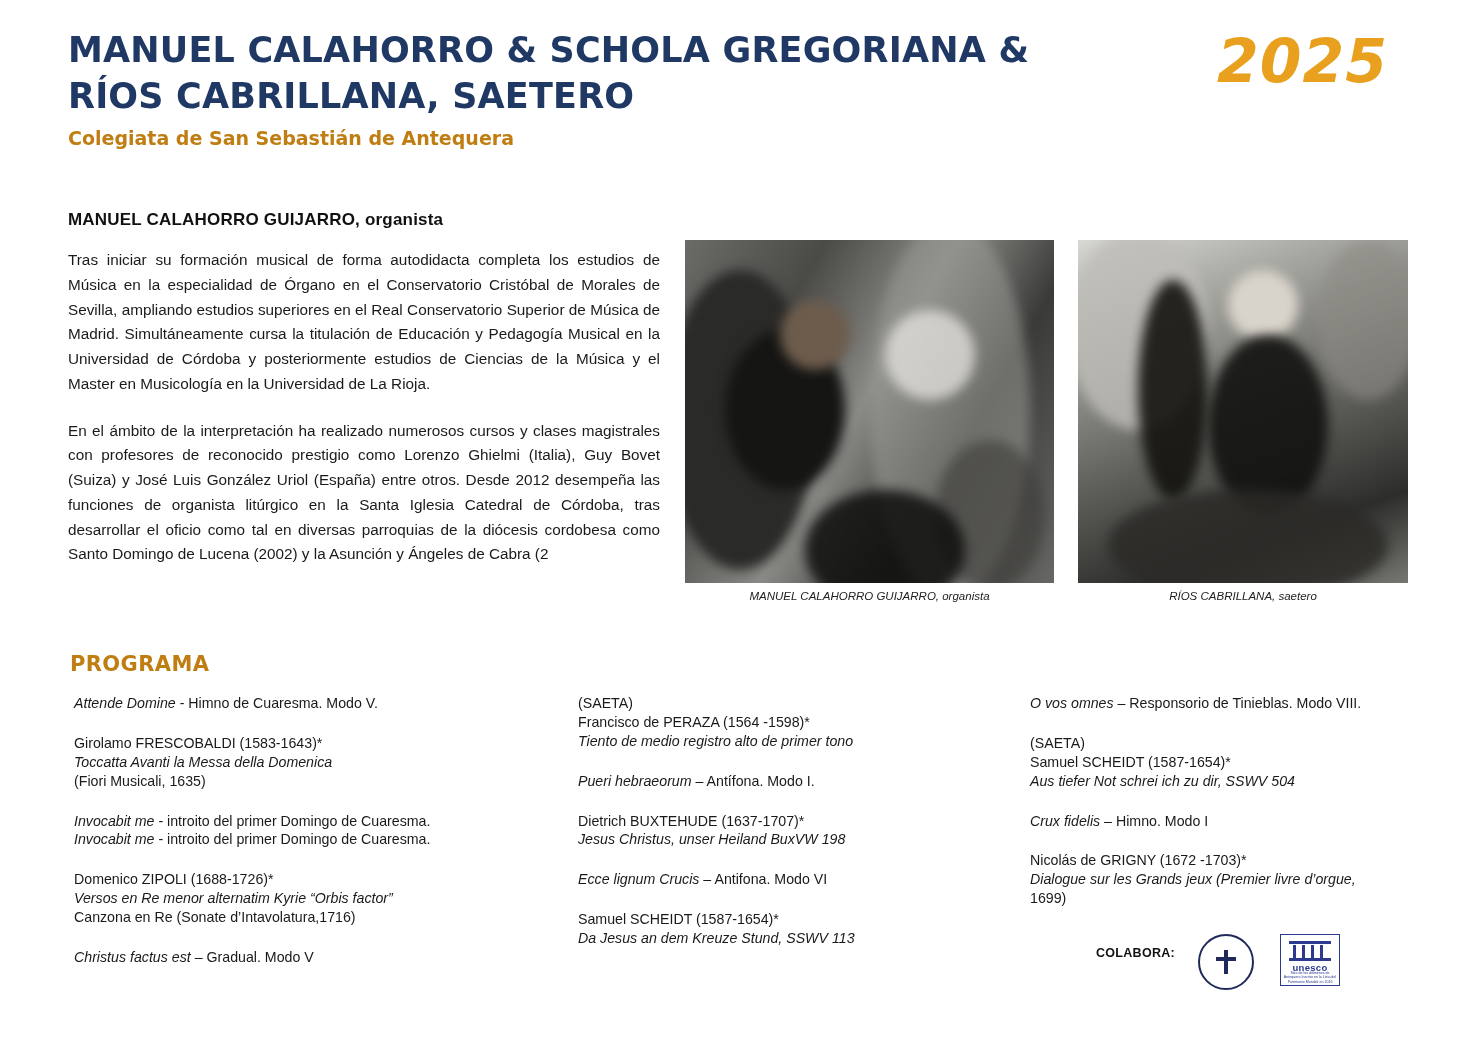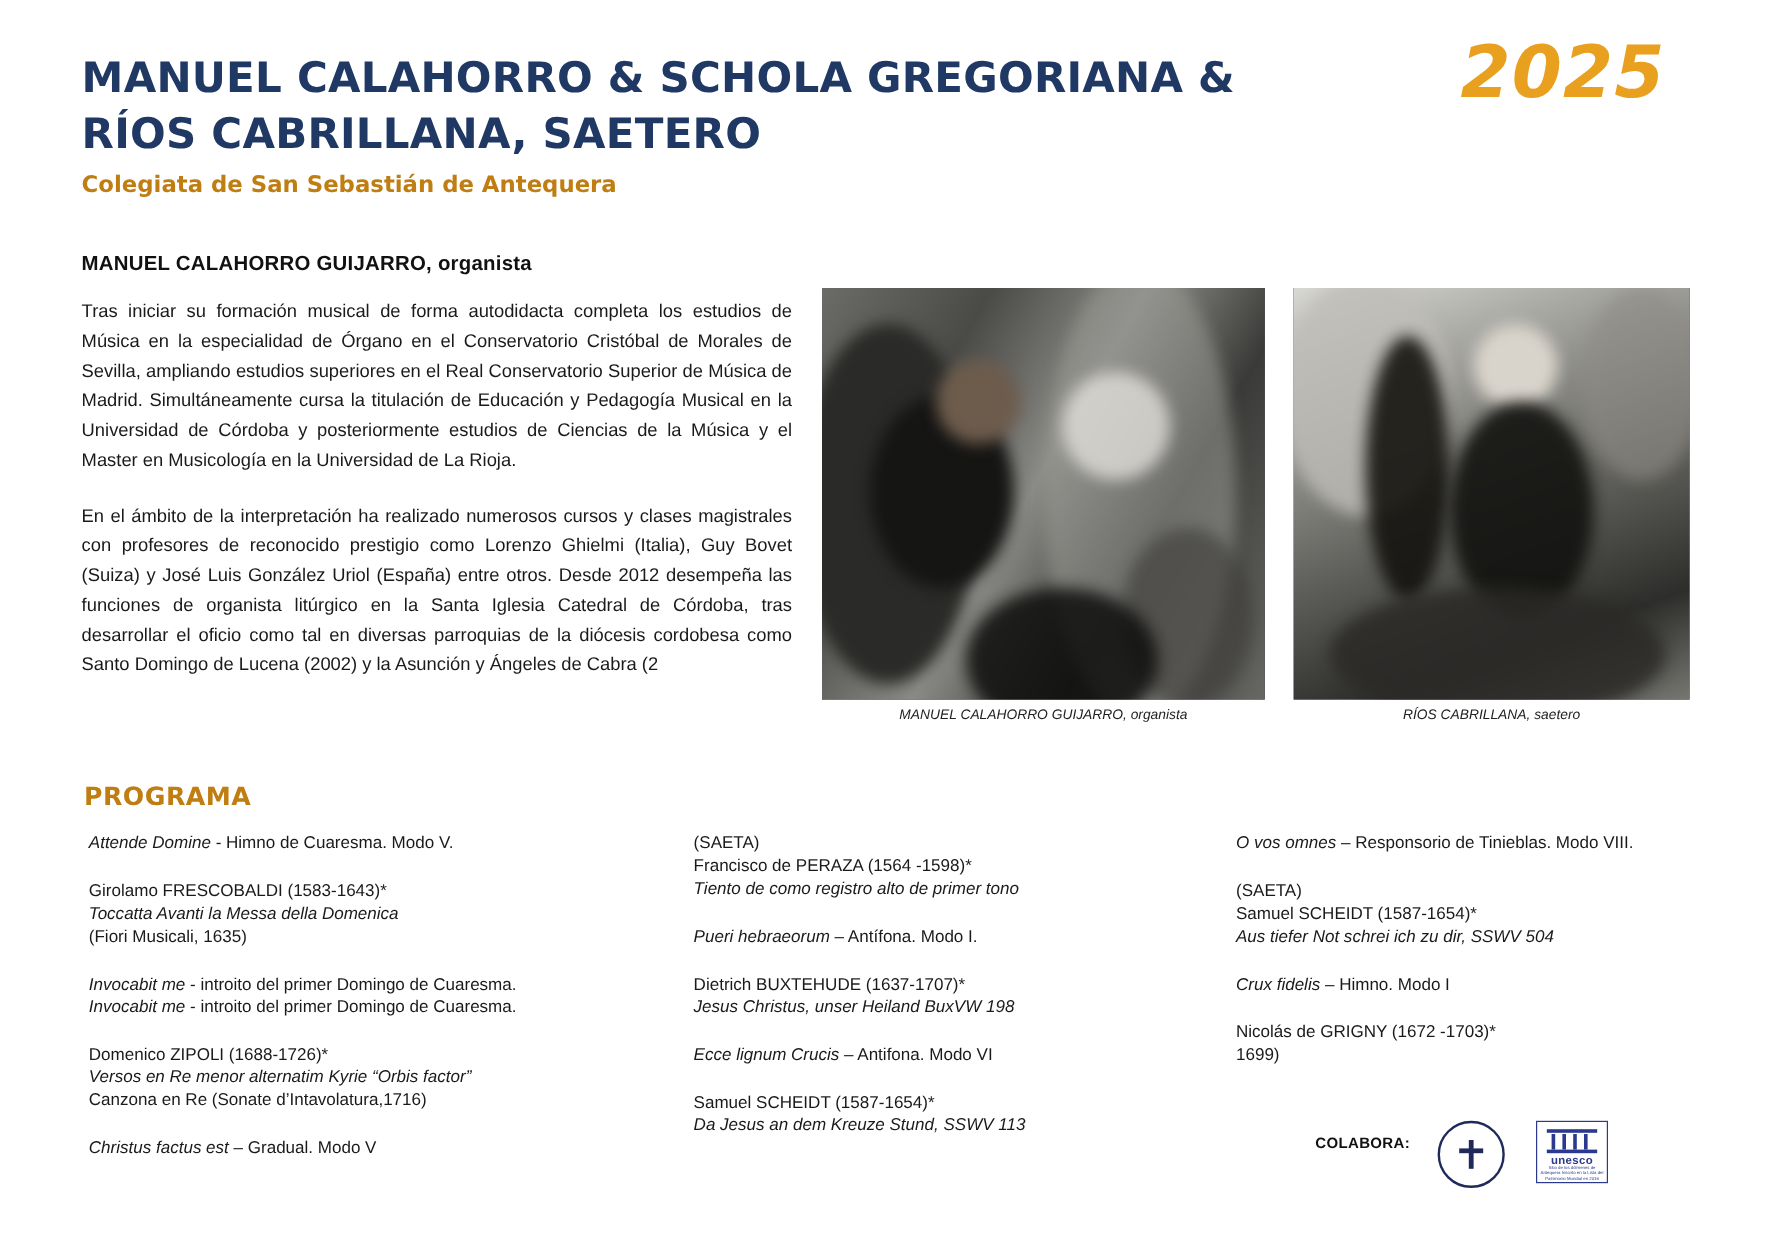--- a/index.html
+++ b/index.html
@@ -28,21 +28,21 @@
     font-size: 60px;
     font-weight: bold;
     color: #e8a01e;
     letter-spacing: 1px;
     font-style: italic;
     font-family: "DejaVu Sans", sans-serif;
   }
   .title-block {
     position: absolute;
     left: 68px;
-    top: 44px;
+    top: 28px;
     width: 1000px;
   }
   .title-line {
     font-family: "DejaVu Sans", sans-serif;
     font-size: 35px;
     font-weight: bold;
     color: #1f3864;
     letter-spacing: 0.2px;
     line-height: 1.30;
     text-transform: uppercase;
@@ -288,21 +288,21 @@
         <div class="ln"><span>Canzona en Re (Sonate d’Intavolatura,1716)</span></div>
       </div>
       <div class="entry">
         <div class="ln"><span class="it">Christus factus est</span><span> – Gradual. Modo V</span></div>
       </div>
     </div>
   <div class="col col-2">
       <div class="entry">
         <div class="ln"><span>(SAETA)</span></div>
         <div class="ln"><span>Francisco de PERAZA (1564 -1598)*</span></div>
-        <div class="ln"><span class="it">Tiento de como registro alto de primer tono</span></div>
+        <div class="ln"><span class="it">Tiento de medio registro alto de primer tono</span></div>
       </div>
       <div class="entry">
         <div class="ln"><span class="it">Pueri hebraeorum</span><span> – Antífona. Modo I.</span></div>
       </div>
       <div class="entry">
         <div class="ln"><span>Dietrich BUXTEHUDE (1637-1707)*</span></div>
         <div class="ln"><span class="it">Jesus Christus, unser Heiland  BuxVW 198</span></div>
       </div>
       <div class="entry">
         <div class="ln"><span class="it">Ecce lignum Crucis</span><span> – Antifona. Modo VI</span></div>
@@ -319,20 +319,21 @@
       <div class="entry">
         <div class="ln"><span>(SAETA)</span></div>
         <div class="ln"><span>Samuel SCHEIDT (1587-1654)*</span></div>
         <div class="ln"><span class="it">Aus tiefer Not schrei ich zu dir, SSWV 504</span></div>
       </div>
       <div class="entry">
         <div class="ln"><span class="it">Crux fidelis</span><span> – Himno. Modo I</span></div>
       </div>
       <div class="entry">
         <div class="ln"><span>Nicolás de GRIGNY (1672 -1703)*</span></div>
+        <div class="ln"><span class="it">Dialogue sur les Grands jeux (Premier livre d’orgue,</span></div>
         <div class="ln"><span>1699)</span></div>
       </div>
     </div>
 
   <div class="colabora">COLABORA:</div>
   <div class="logos">
     <div class="logo">
       <div class="seal"></div>
     </div>
     <div class="logo unesco-wrap">

